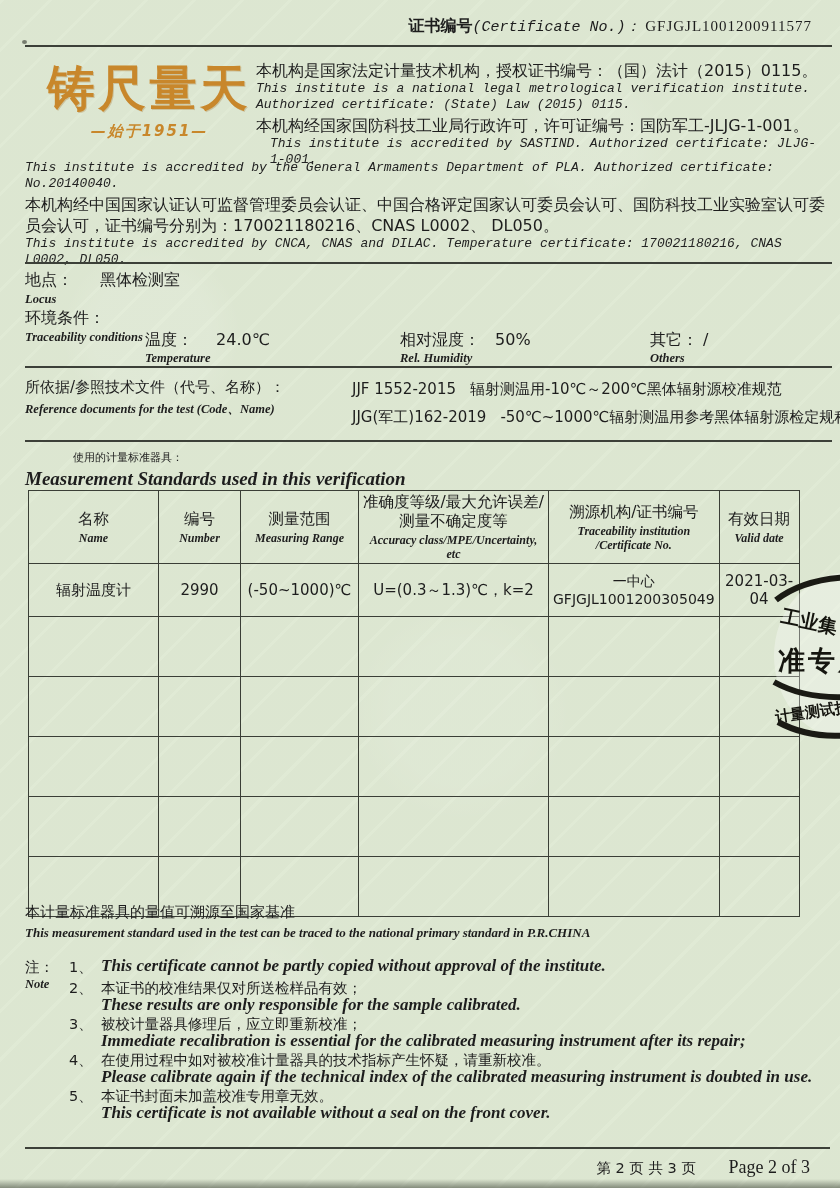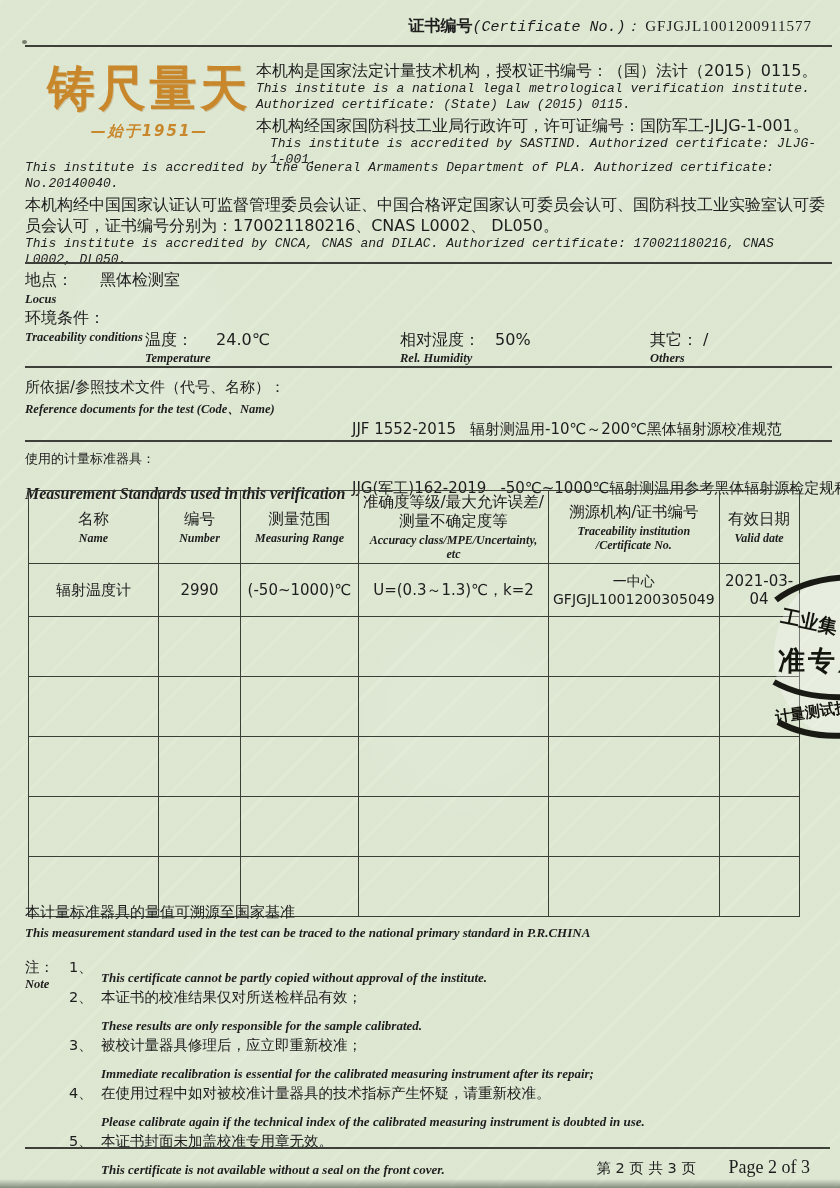--- a/index.html
+++ b/index.html
@@ -41,26 +41,26 @@
   .env-row{position:absolute;left:145px;top:330px;width:680px;display:flex;}
   .env-item{margin-right:0;}
   .env-item .v{font-size:16px;}
   .env-item .e{font-size:12.5px;}
   .env-t{width:255px;} .env-h{width:250px;} .env-o{flex:1;}
   
   .ref-lbl{position:absolute;left:25px;top:378px;width:320px;}
   .ref-lbl .v{font-size:15px;}
   .ref-lbl .e{font-size:12.5px;margin-top:4px;}
   .ref-vals{position:absolute;left:352px;top:380px;width:470px;font-size:15px;}
-  .ref-vals .line{margin-bottom:9px;white-space:nowrap;margin-top:40px;}
+  .ref-vals .line{margin-bottom:9px;white-space:nowrap;}
   .ref-vals .code{margin-right:14px;}
   
   .std-title{position:absolute;left:25px;top:450px;}
-  .std-title .v{font-size:13px;}
-  .std-title .e{font-size:16px;margin-top:17px;}
+  .std-title .v{font-size:11px;margin-left:48px;}
+  .std-title .e{font-size:19px;margin-top:3px;}
   table.std{position:absolute;left:28px;top:490px;border-collapse:collapse;table-layout:fixed;}
   table.std th,table.std td{border:1px solid #3a3e36;padding:2px 4px;vertical-align:middle;text-align:center;overflow:hidden;}
   table.std thead th{height:62px;}
   table.std .h-cn{font-size:15.5px;font-weight:normal;line-height:19px;}
   table.std .h-en{font-size:12px;line-height:14px;margin-top:2px;}
   table.std .data td{height:48px;font-size:15px;}
   table.std .empty td{height:55px;}
   .cell-two{font-size:14px;line-height:18px;}
   
   .trace{position:absolute;left:25px;top:903px;}
@@ -68,21 +68,21 @@
   .trace .e{font-size:13px;margin-top:3px;}
   
   .notes{position:absolute;left:25px;top:958px;width:790px;}
   .notes-head{position:absolute;left:0;top:0;width:44px;}
   .notes-head .v{font-size:14.5px;}
   .notes-head .e{font-size:12.5px;}
   .note-items{margin-left:44px;}
   .note-item{display:flex;margin-bottom:2px;}
   .note-no{width:32px;font-size:14.5px;flex:none;}
   .note-body .c{font-size:14.5px;line-height:18px;}
-  .note-body .e{font-size:13px;line-height:16px;margin-top:12px;}
+  .note-body .e{font-size:17px;line-height:16px;}
   
   .footer-hr{position:absolute;left:25px;right:10px;top:1147px;border-top:2px solid #3c4038;}
   .footer{position:absolute;top:1157px;right:30px;font-size:14.5px;white-space:nowrap;}
   .footer .en-part{font-family:Liberation Serif, serif;margin-left:28px;font-size:18px;margin-top:48px;}
   
   .stamp{position:absolute;right:0;top:570px;width:68px;height:172px;overflow:hidden;}
   .stamp svg text{font-family:"DejaVu Sans",sans-serif;font-weight:bold;fill:#15150f;}
   
   .scan-bottom{position:absolute;left:0;right:0;bottom:0;height:9px;
     background:linear-gradient(to bottom, rgba(70,76,64,0) 0%, rgba(60,66,54,0.55) 100%);}
@@ -108,21 +108,21 @@
   <div class="intro-right">
     <div class="p-cn cn">本机构是国家法定计量技术机构，授权证书编号：（国）法计（2015）0115。</div>
     <div class="p-en en">This institute is a national legal metrological verification institute.  Authorized certificate: (State) Law (2015) 0115.</div>
     <div class="p-cn cn">本机构经国家国防科技工业局行政许可，许可证编号：国防军工-JLJG-1-001。</div>
     <div class="p-en en" style="padding-left:14px;">This institute is accredited by SASTIND. Authorized certificate: JLJG-1-001.</div>
   </div>
 
   <div class="intro-full">
     <div class="p-en en">This institute is accredited by the General Armaments Department of PLA. Authorized certificate: No.20140040.</div>
     <div class="p-cn cn">本机构经中国国家认证认可监督管理委员会认证、中国合格评定国家认可委员会认可、国防科技工业实验室认可委员会认可，证书编号分别为：170021180216、CNAS L0002、 DL050。</div>
-    <div class="p-en en">This institute is accredited by CNCA, CNAS and DILAC. Authorized certificate: 170021180216, CNAS L0002, DL050.</div>
+    <div class="p-en en">This institute is accredited by CNCA, CNAS and DILAC. Temperature certificate: 170021180216, CNAS L0002, DL050.</div>
   </div>
 
   <div class="hr" style="top:262px;border-top-width:2.5px;"></div>
 
   <div class="loc">
     <span class="cn">地点：</span>
     <span class="cn" style="margin-left:22px;">黑体检测室</span>
   </div>
   <div class="loc-en en-b">Locus</div>
 

